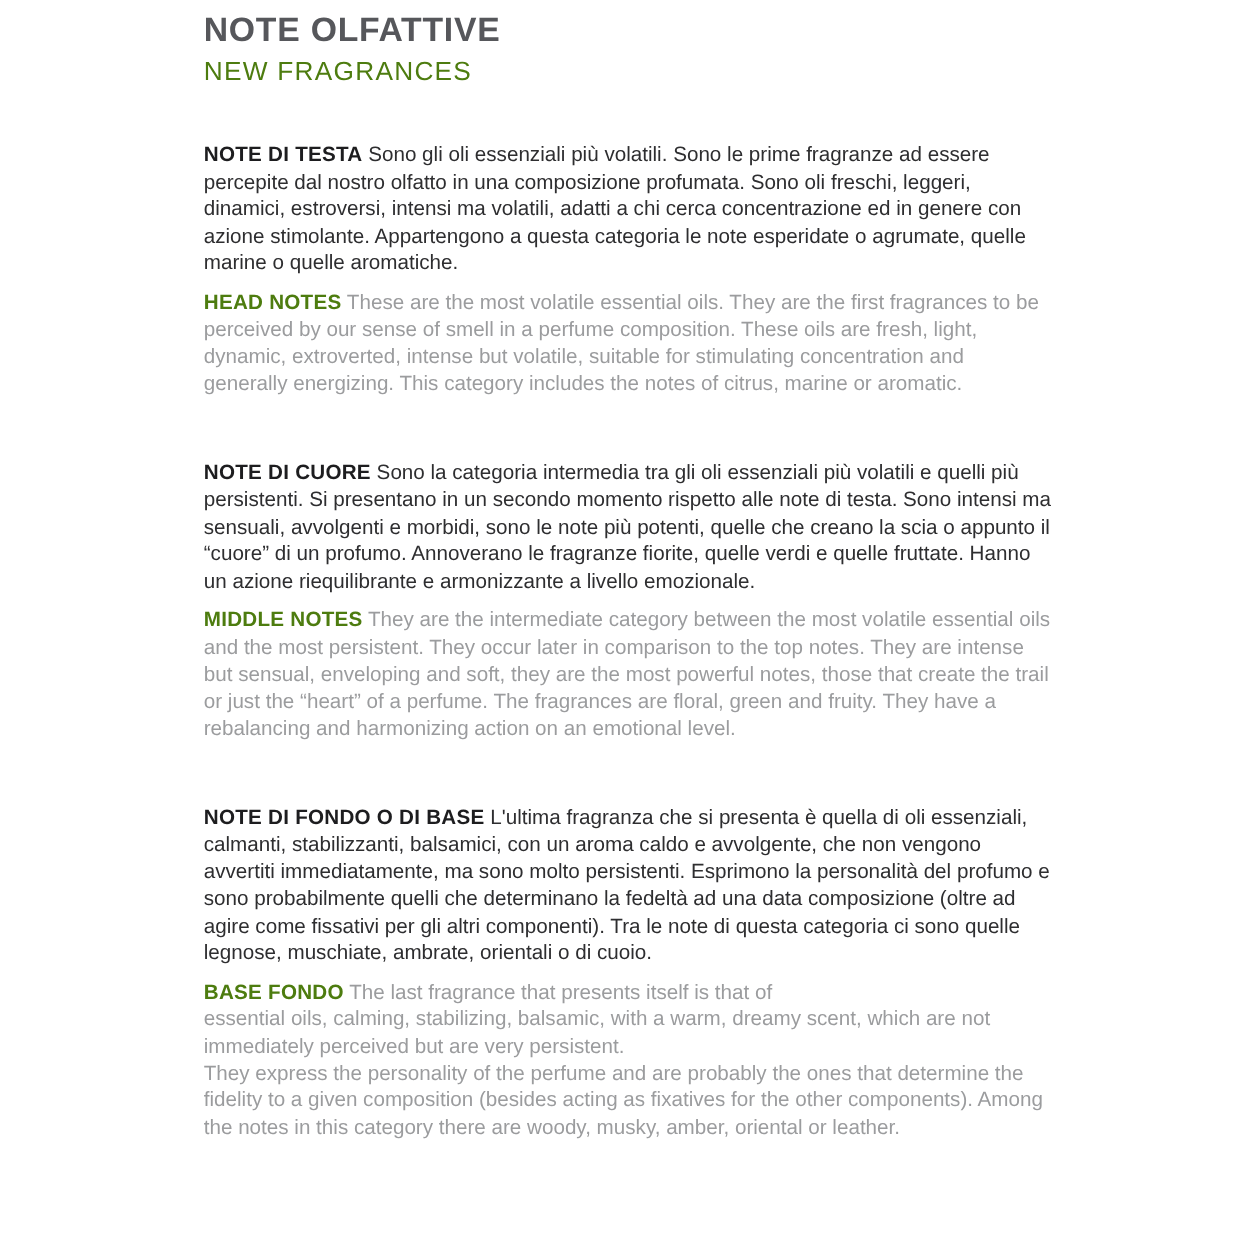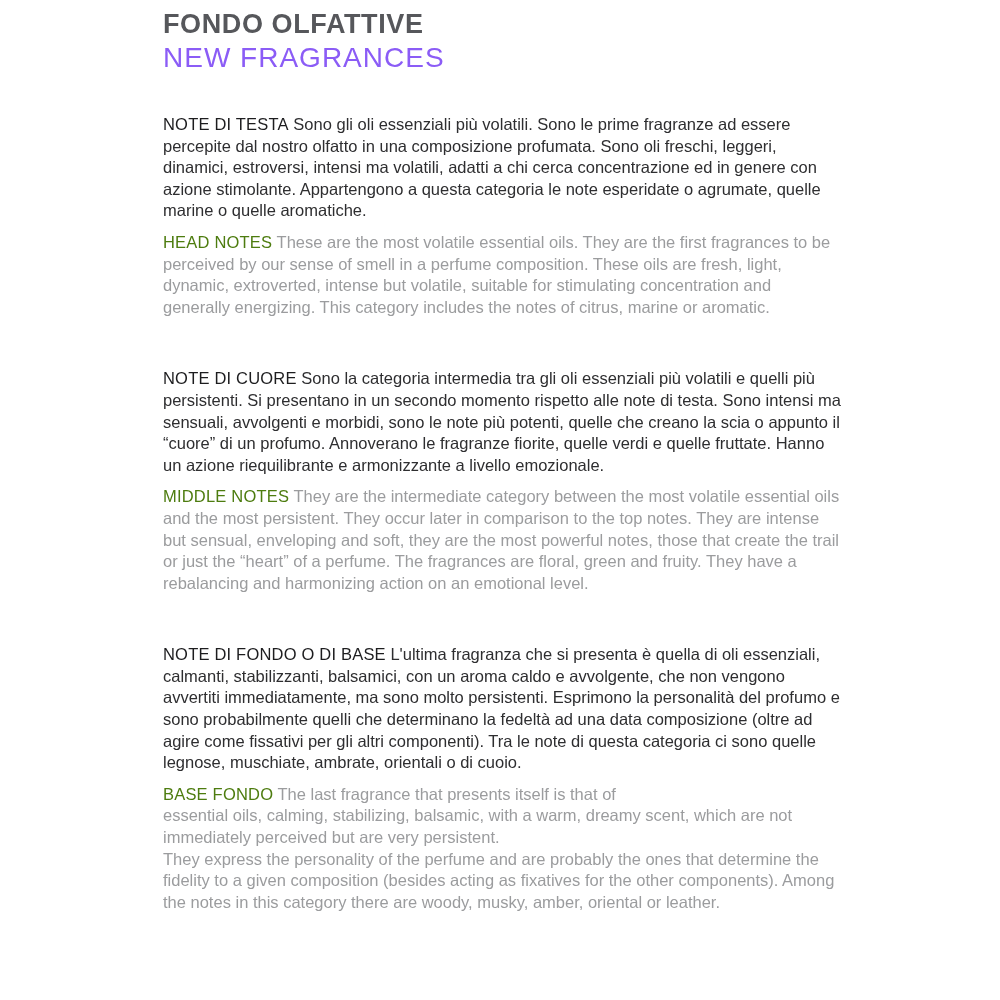--- a/index.html
+++ b/index.html
@@ -27,66 +27,66 @@
   .page-title {
     margin: 0;
     font-size: 27px;
     line-height: 33px;
     font-weight: bold;
     letter-spacing: 0.6px;
     color: #56575b;
   }
   .page-subtitle {
     margin: 1px 0 0 0;
-    font-size: 28px;
+    font-size: 21px;
     line-height: 32px;
     font-weight: normal;
     letter-spacing: 1px;
-    color: #8b5cf6;
+    color: #4d7c0f;
   }
   .note-section {
     margin: 0 0 50px 0;
   }
   .note-section:last-child {
     margin-bottom: 5px;
   }
   p.para {
     margin: 0;
     font-size: 16.5px;
     line-height: 21.6px;
   }
   p.para.it {
     color: #2e2e30;
     margin-bottom: 10px;
   }
   p.para.en {
     color: #9b9c9e;
   }
   .lead-label {
-    font-weight: normal;
+    font-weight: bold;
     letter-spacing: 0.2px;
   }
   p.it .lead-label {
     color: #1d1d1f;
   }
   p.en .lead-label {
     color: #4d7c0f;
   }
   .para-text {
     white-space: pre-line;
   }
 </style>
 </head>
 <body>
 
 <div class="page">
   <div class="content">
 
     <header class="page-header">
-      <h1 class="page-title">FONDO OLFATTIVE</h1>
+      <h1 class="page-title">NOTE OLFATTIVE</h1>
       <h2 class="page-subtitle">NEW FRAGRANCES</h2>
     </header>
 
     <section class="note-section">
       <p class="para it"><span class="lead-label">NOTE DI TESTA</span> <span class="para-text">Sono gli oli essenziali più volatili. Sono le prime fragranze ad essere percepite dal nostro olfatto in una composizione profumata. Sono oli freschi, leggeri, dinamici, estroversi, intensi ma volatili, adatti a chi cerca concentrazione ed in genere con azione stimolante. Appartengono a questa categoria le note esperidate o agrumate, quelle marine o quelle aromatiche.</span></p>
       <p class="para en"><span class="lead-label">HEAD NOTES</span> <span class="para-text">These are the most volatile essential oils. They are the first fragrances to be perceived by our sense of smell in a perfume composition. These oils are fresh, light, dynamic, extroverted, intense but volatile, suitable for stimulating concentration and generally energizing. This category includes the notes of citrus, marine or aromatic.</span></p>
     </section>
 
     <section class="note-section">
       <p class="para it"><span class="lead-label">NOTE DI CUORE</span> <span class="para-text">Sono la categoria intermedia tra gli oli essenziali più volatili e quelli più persistenti. Si presentano in un secondo momento rispetto alle note di testa. Sono intensi ma sensuali, avvolgenti e morbidi, sono le note più potenti, quelle che creano la scia o appunto il “cuore” di un profumo. Annoverano le fragranze fiorite, quelle verdi e quelle fruttate. Hanno un azione riequilibrante e armonizzante a livello emozionale.</span></p>

